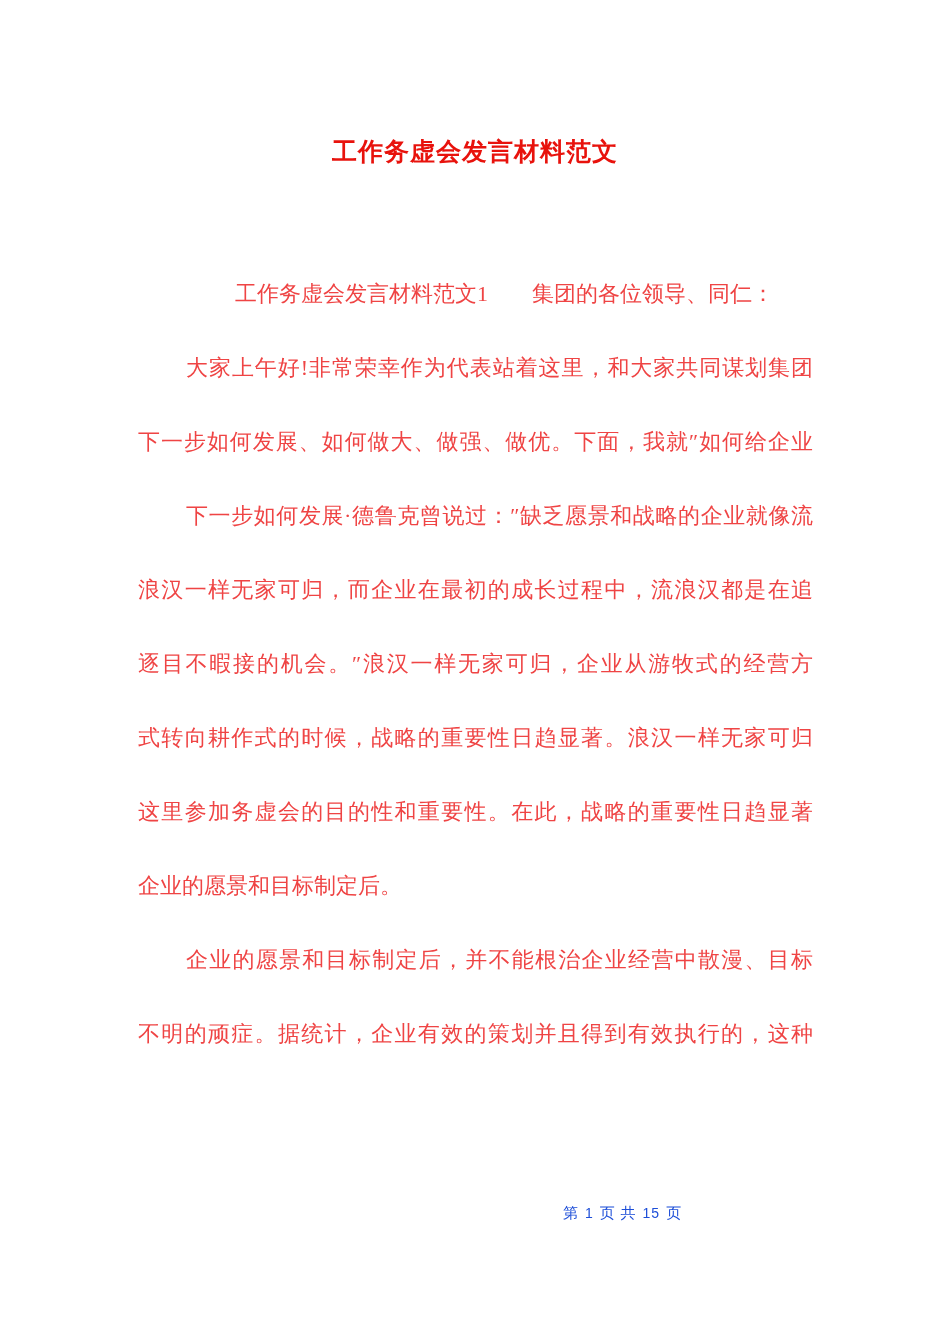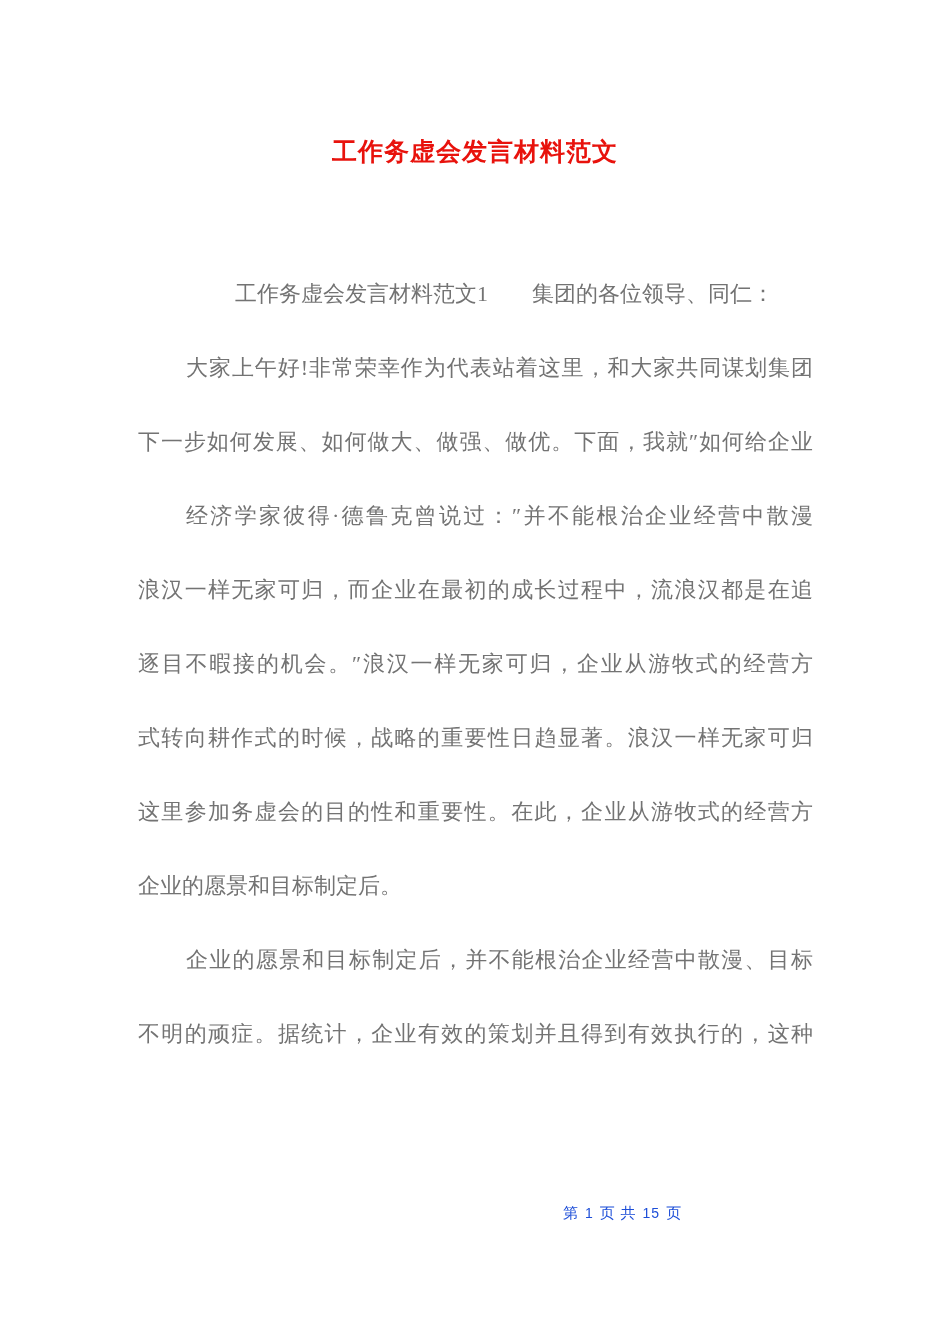--- a/index.html
+++ b/index.html
@@ -66,29 +66,29 @@
   }
   .page-footer span { margin: 0 3px; }
 </style>
 </head>
 <body style="background: rgb(255, 255, 255);">
 
 <div class="doc-page">
 
   <h1 class="doc-title" style="color: rgb(232, 18, 12);">工作务虚会发言材料范文</h1>
 
-  <div class="text-block" id="text-block" style="color: #737373;">
+  <div class="text-block" id="text-block" style="color: #ef4444;">
       <div class="text-line" style="text-indent: 97px;">工作务虚会发言材料范文1　　集团的各位领导、同仁：</div>
       <div class="text-line justified" style="text-indent: 48px;">大家上午好!非常荣幸作为代表站着这里，和大家共同谋划集团</div>
       <div class="text-line justified">下一步如何发展、如何做大、做强、做优。下面，我就″如何给企业</div>
-      <div class="text-line justified" style="text-indent: 48px;">经济学家彼得·德鲁克曾说过：″并不能根治企业经营中散漫</div>
+      <div class="text-line justified" style="text-indent: 48px;">下一步如何发展·德鲁克曾说过：″缺乏愿景和战略的企业就像流</div>
       <div class="text-line justified">浪汉一样无家可归，而企业在最初的成长过程中，流浪汉都是在追</div>
       <div class="text-line justified">逐目不暇接的机会。″浪汉一样无家可归，企业从游牧式的经营方</div>
       <div class="text-line justified">式转向耕作式的时候，战略的重要性日趋显著。浪汉一样无家可归</div>
-      <div class="text-line justified">这里参加务虚会的目的性和重要性。在此，企业从游牧式的经营方</div>
+      <div class="text-line justified">这里参加务虚会的目的性和重要性。在此，战略的重要性日趋显著</div>
       <div class="text-line">企业的愿景和目标制定后。</div>
       <div class="text-line justified" style="text-indent: 48px; font-family: Liberation Serif, serif;">企业的愿景和目标制定后，并不能根治企业经营中散漫、目标</div>
       <div class="text-line justified">不明的顽症。据统计，企业有效的策划并且得到有效执行的，这种</div>
     </div>
 
   <div class="page-footer" style="color: #1d4ed8;"><span>第</span><span class="num">1</span><span>页 共</span><span class="num">15</span><span>页</span></div>
 
 </div>
 
 </body></html>

